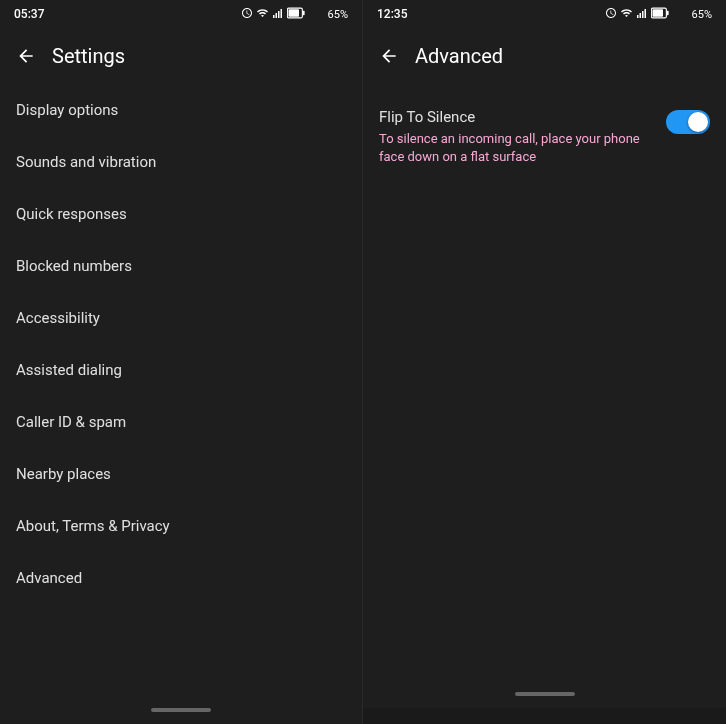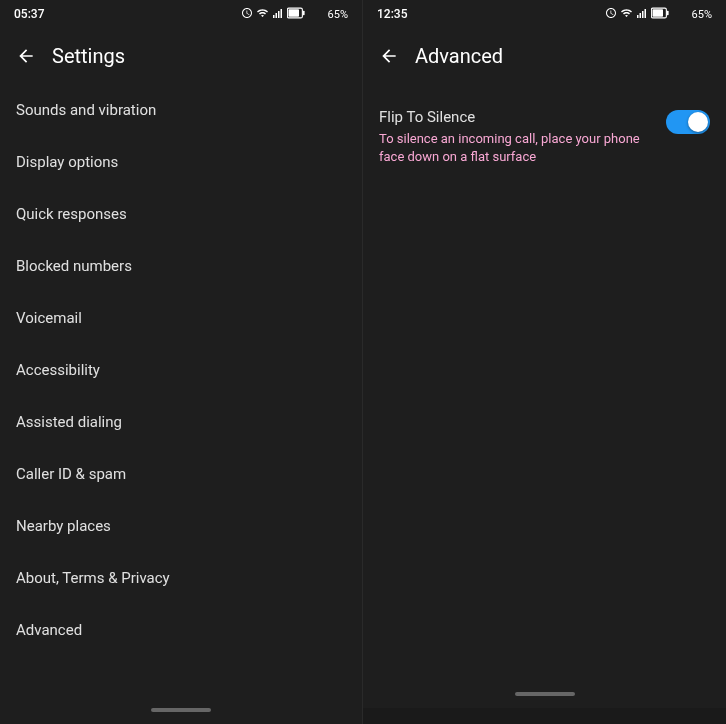--- a/index.html
+++ b/index.html
@@ -213,33 +213,30 @@
       <svg width="20" height="20" viewBox="0 0 24 24" fill="white">
           <path d="M20 11H7.83l5.59-5.59L12 4l-8 8 8 8 1.41-1.41L7.83 13H20v-2z"></path>
         </svg>
     </div>
     <span class="header-title">Settings</span>
   </div>
 
   <div class="menu-list">
 
     <div class="menu-item">
+      <span class="menu-item-text">Display options</span>
+    </div>
+    <div class="menu-item">
       <span class="menu-item-text">Sounds and vibration</span>
     </div>
     <div class="menu-item">
-      <span class="menu-item-text">Display options</span>
-    </div>
-    <div class="menu-item">
       <span class="menu-item-text">Quick responses</span>
     </div>
     <div class="menu-item">
       <span class="menu-item-text">Blocked numbers</span>
-    </div>
-    <div class="menu-item">
-      <span class="menu-item-text">Voicemail</span>
     </div>
     <div class="menu-item">
       <span class="menu-item-text">Accessibility</span>
     </div>
     <div class="menu-item">
       <span class="menu-item-text">Assisted dialing</span>
     </div>
     <div class="menu-item">
       <span class="menu-item-text">Caller ID &amp; spam</span>
     </div>

